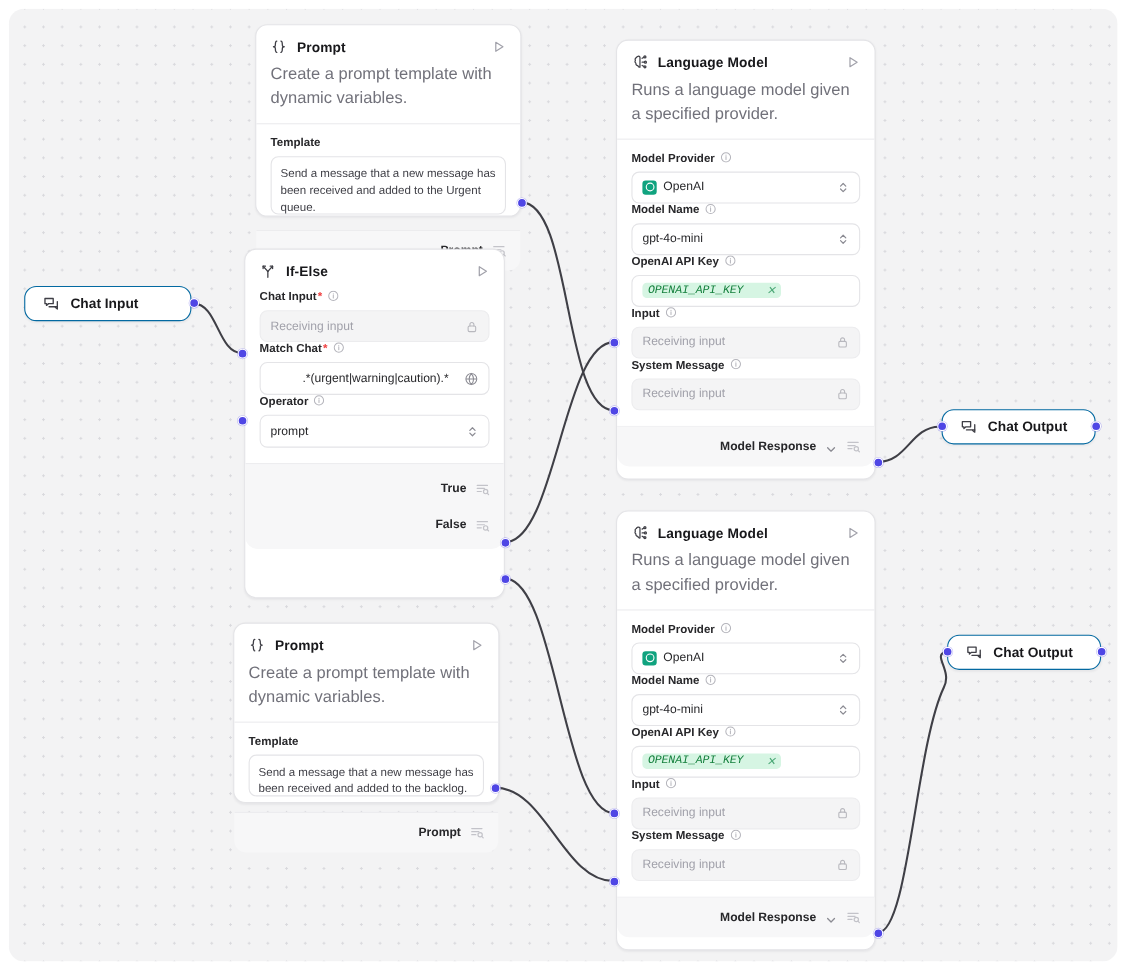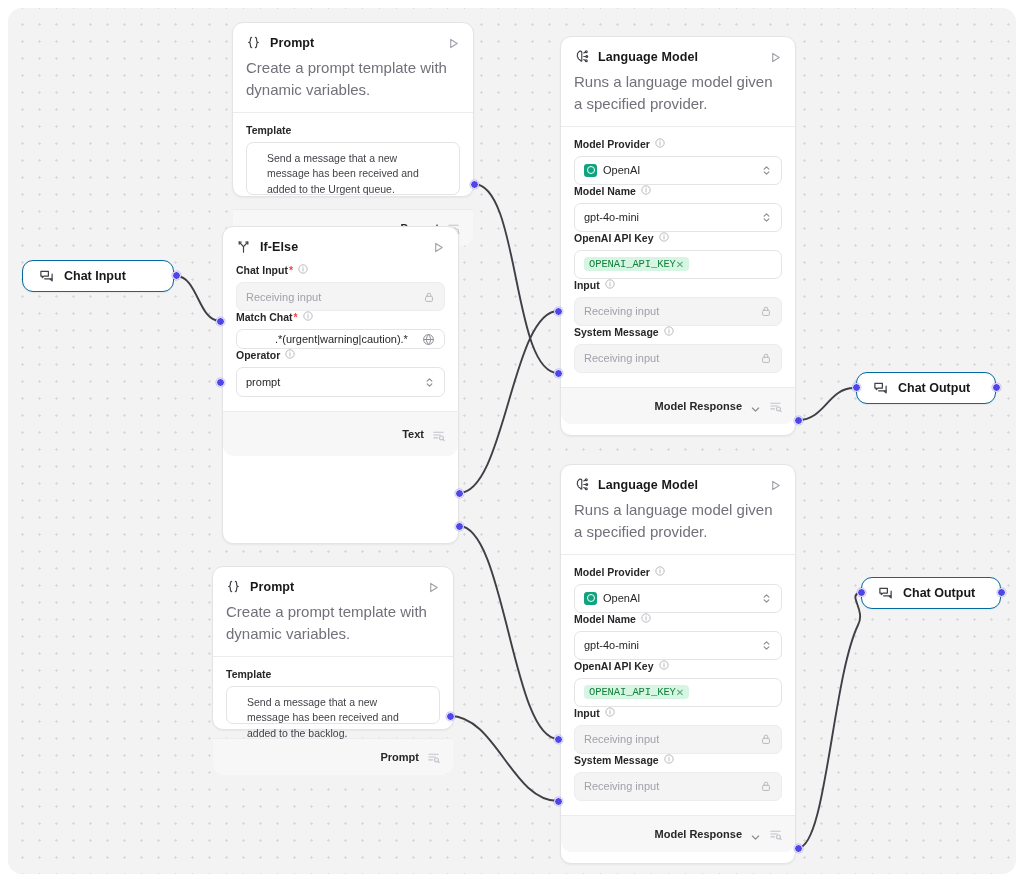--- a/index.html
+++ b/index.html
@@ -58,31 +58,31 @@
   .inp .val{ flex:1; }
   .lock-ico{width:12px;height:12px;color:#b8b8be;flex:0 0 12px;}
   .globe-ico{width:13px;height:13px;color:#8b8b93;flex:0 0 13px;}
   .chev-ico{width:11px;height:11px;color:#8b8b93;flex:0 0 11px;}
   .prov-dot{
     width:13px;height:13px;flex:0 0 13px;border-radius:3px;background:#10a37f;
     display:flex;align-items:center;justify-content:center;
   }
   .prov-dot i{ width:6px;height:6px;border-radius:50%;border:1.4px solid #ffffff;display:block; }
   .chip{
-    display:inline-flex;align-items:center;gap:0;
+    display:inline-flex;align-items:center;gap:21px;
     background:#d6f5e3;border-radius:4px;padding:1px 5px;
-    font-family:"Liberation Mono", monospace;font-size:10.5px;color:#15803d;letter-spacing:-.1px;
+    font-family:"Liberation Mono", monospace;font-size:10.5px;color:#15803d;letter-spacing:-.1px;font-style:italic;
   }
   .chip .x{ color:#4ca877;font-size:10px;font-family:"Liberation Sans",sans-serif; }
 
   
   .tmpl{
     box-sizing:border-box;width:100%;
     border:1px solid #e4e4e7;border-radius:7px;background:#fff;
-    padding:8px 20px;font-size:10.5px;color:#3f3f46;line-height:1.5;
+    padding:8px 8px;font-size:10.5px;color:#3f3f46;line-height:1.5;
   }
 
   
   .foot{
     background:#f7f7f8;border-top:1px solid #ececee;
     border-bottom-left-radius:11px;border-bottom-right-radius:11px;
     padding:4px 13px 4px 13px;
   }
   .out-row{
     display:flex;align-items:center;justify-content:flex-end;gap:8px;
@@ -229,21 +229,21 @@
       <div class="flabel">
         <span>Match Chat</span>
         <span class="req">*</span>
         <span class="info-ico">
           <svg viewBox="0 0 12 12" fill="none" stroke="currentColor" stroke-width="1.1">
               <circle cx="6" cy="6" r="5"></circle>
               <path d="M6 5.2v3.2M6 3.6v.2" stroke-linecap="round"></path>
             </svg>
         </span>
       </div>
-      <div class="inp" style="height:20px;padding-left:38px;">
+      <div class="inp" style="height:30px;padding-left:38px;">
         <span class="val">.*(urgent|warning|caution).*</span>
         <span class="globe-ico">
           <svg viewBox="0 0 14 14" fill="none" stroke="currentColor" stroke-width="1.05">
               <circle cx="7" cy="7" r="5.3"></circle>
               <path d="M1.7 7h10.6M7 1.7c1.5 1.6 2.2 3.4 2.2 5.3S8.5 10.7 7 12.3C5.5 10.7 4.8 8.9 4.8 7S5.5 3.3 7 1.7z"></path>
             </svg>
         </span>
       </div>
     </div>
     <div class="field">
@@ -261,21 +261,31 @@
         <span class="chev-ico">
           <svg viewBox="0 0 12 12" fill="none" stroke="currentColor" stroke-width="1.2" stroke-linecap="round" stroke-linejoin="round">
               <path d="M3.4 4.6L6 2l2.6 2.6M3.4 7.4L6 10l2.6-2.6"></path>
             </svg>
         </span>
       </div>
     </div>
   </div>
   <div class="foot" style="padding-top:8px;padding-bottom:8px;">
     <div class="out-row">
-      <span class="out-label">Text</span>
+      <span class="out-label">True</span>
+      <span class="list-ico">
+        <svg viewBox="0 0 14 14" fill="none" stroke="currentColor" stroke-width="1.2" stroke-linecap="round">
+            <path d="M2 3.5h10M2 6.5h7M2 9.5h4"></path>
+            <circle cx="10.2" cy="9.6" r="2.1"></circle>
+            <path d="M11.8 11.2l1.4 1.4"></path>
+          </svg>
+      </span>
+    </div>
+    <div class="out-row" style="margin-top:5px;">
+      <span class="out-label">False</span>
       <span class="list-ico">
         <svg viewBox="0 0 14 14" fill="none" stroke="currentColor" stroke-width="1.2" stroke-linecap="round">
             <path d="M2 3.5h10M2 6.5h7M2 9.5h4"></path>
             <circle cx="10.2" cy="9.6" r="2.1"></circle>
             <path d="M11.8 11.2l1.4 1.4"></path>
           </svg>
       </span>
     </div>
   </div>
 </div>

